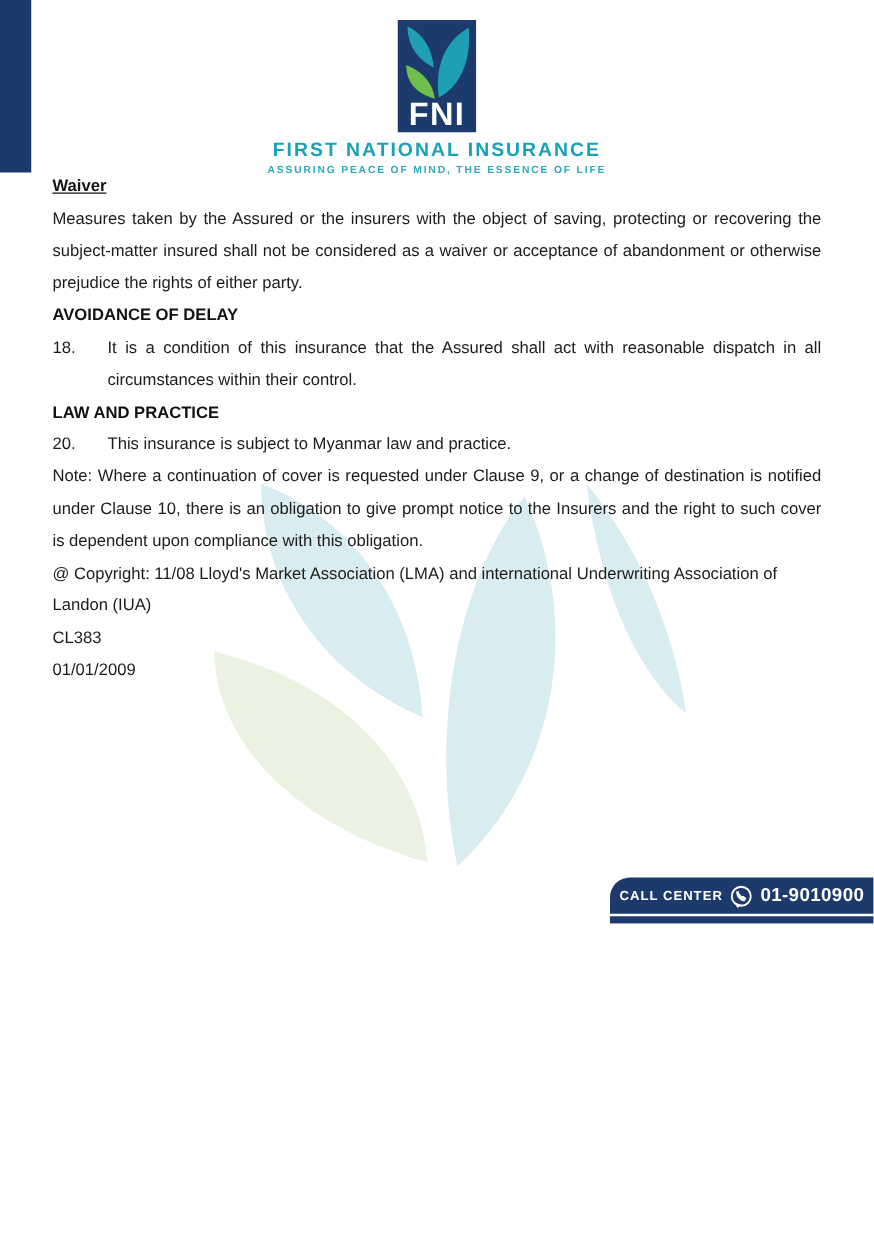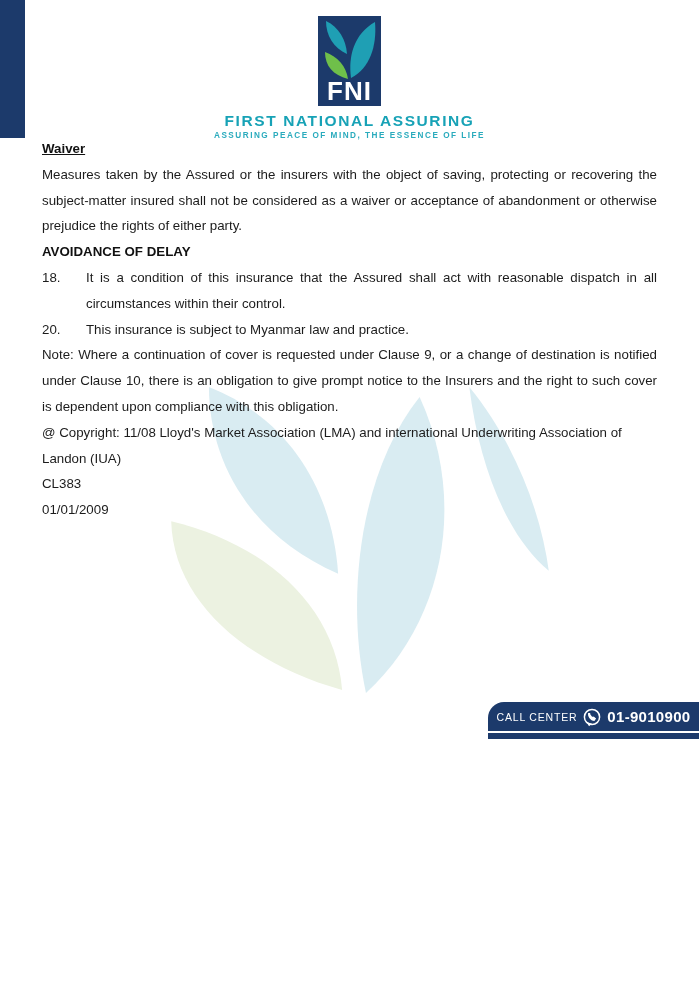--- a/index.html
+++ b/index.html
@@ -28,42 +28,42 @@
   .item .num{flex:0 0 44px;}
   .item .txt{flex:1;text-align:justify;}
   .para{text-align:justify;}
   .ref{margin-top:13px;}
 
   
   .call-banner{position:absolute;right:0;bottom:8px;width:211px;height:29px;background:#1c3a6b;
                border-top-left-radius:16px;display:flex;align-items:center;justify-content:center;
                gap:5px;color:#ffffff;z-index:3;}
   .call-strip{position:absolute;right:0;bottom:0;width:211px;height:6px;background:#1c3a6b;z-index:3;}
-  .call-label{font-size:10.5px;font-weight:normal;letter-spacing:0.8px;}
+  .call-label{font-size:10.5px;font-weight:bold;letter-spacing:0.8px;}
   .call-number{font-size:15px;font-weight:bold;letter-spacing:0.3px;}
   .phone-icon{display:block;}
 </style>
 </head>
 <body>
 
 <div class="page">
 
   <div class="corner-bar"></div>
 
   <div class="logo-block">
     <svg class="logo-mark" width="63" height="90" viewBox="0 0 63 90" xmlns="http://www.w3.org/2000/svg">
       <rect x="0" y="0" width="63" height="90" fill="#1c3a6b"></rect>
       <g>
         <path d="M 57,6 C 59,30 52,52 33,62 C 30,40 36,18 57,6 Z" fill="#1f9fb4"></path>
         <path d="M 8,5 C 8,20 16,32 29,38 C 28,24 21,11 8,5 Z" fill="#1f9fb4"></path>
         <path d="M 7,36 C 7,50 15,59 30,63 C 28,50 20,41 7,36 Z" fill="#6fbf4a"></path>
       </g>
       <text x="31.5" y="84" text-anchor="middle" font-size="26" font-weight="bold" letter-spacing="1" fill="#ffffff">FNI</text>
     </svg>
-    <div class="brand-name">FIRST NATIONAL ASSURING</div>
+    <div class="brand-name">FIRST NATIONAL INSURANCE</div>
     <div class="brand-tagline">ASSURING PEACE OF MIND, THE ESSENCE OF LIFE</div>
   </div>
 
   <svg class="watermark" width="380" height="308" viewBox="0 0 380 310" xmlns="http://www.w3.org/2000/svg">
     <path d="M 38,0 C 38,75 80,150 168,188 C 162,100 115,30 38,0 Z" fill="#d9ecf2"></path>
     <path d="M 0,135 C 2,215 75,278 172,305 C 165,220 95,158 0,135 Z" fill="#ecf2e1"></path>
     <path d="M 196,308 C 175,210 190,85 250,10 C 298,115 275,235 196,308 Z" fill="#d9ecf2"></path>
     <path d="M 300,0 C 345,55 372,125 380,185 C 338,150 310,80 300,0 Z" fill="#d9ecf2"></path>
   </svg>
 
@@ -74,20 +74,21 @@
       <p class="txt">Measures taken by the Assured or the insurers with the object of saving, protecting or recovering the subject-matter insured shall not be considered as a waiver or acceptance of abandonment or otherwise prejudice the rights of either party.</p>
     </div>
 
     <h3 class="h">AVOIDANCE OF DELAY</h3>
 
     <div class="item">
       <span class="num">18.</span>
       <p class="txt">It is a condition of this insurance that the Assured shall act with reasonable dispatch in all circumstances within their control.</p>
     </div>
 
+    <h3 class="h">LAW AND PRACTICE</h3>
 
     <div class="item">
       <span class="num">20.</span>
       <p class="txt">This insurance is subject to Myanmar law and practice.</p>
     </div>
 
     <p class="para">Note: Where a continuation of cover is requested under Clause 9, or a change of destination is notified under Clause 10, there is an obligation to give prompt notice to the Insurers and the right to such cover is dependent upon compliance with this obligation.</p>
     <p>@ Copyright: 11/08 Lloyd's Market Association (LMA) and international Underwriting Association of Landon (IUA)</p>
 
     <p class="ref">CL383</p>

